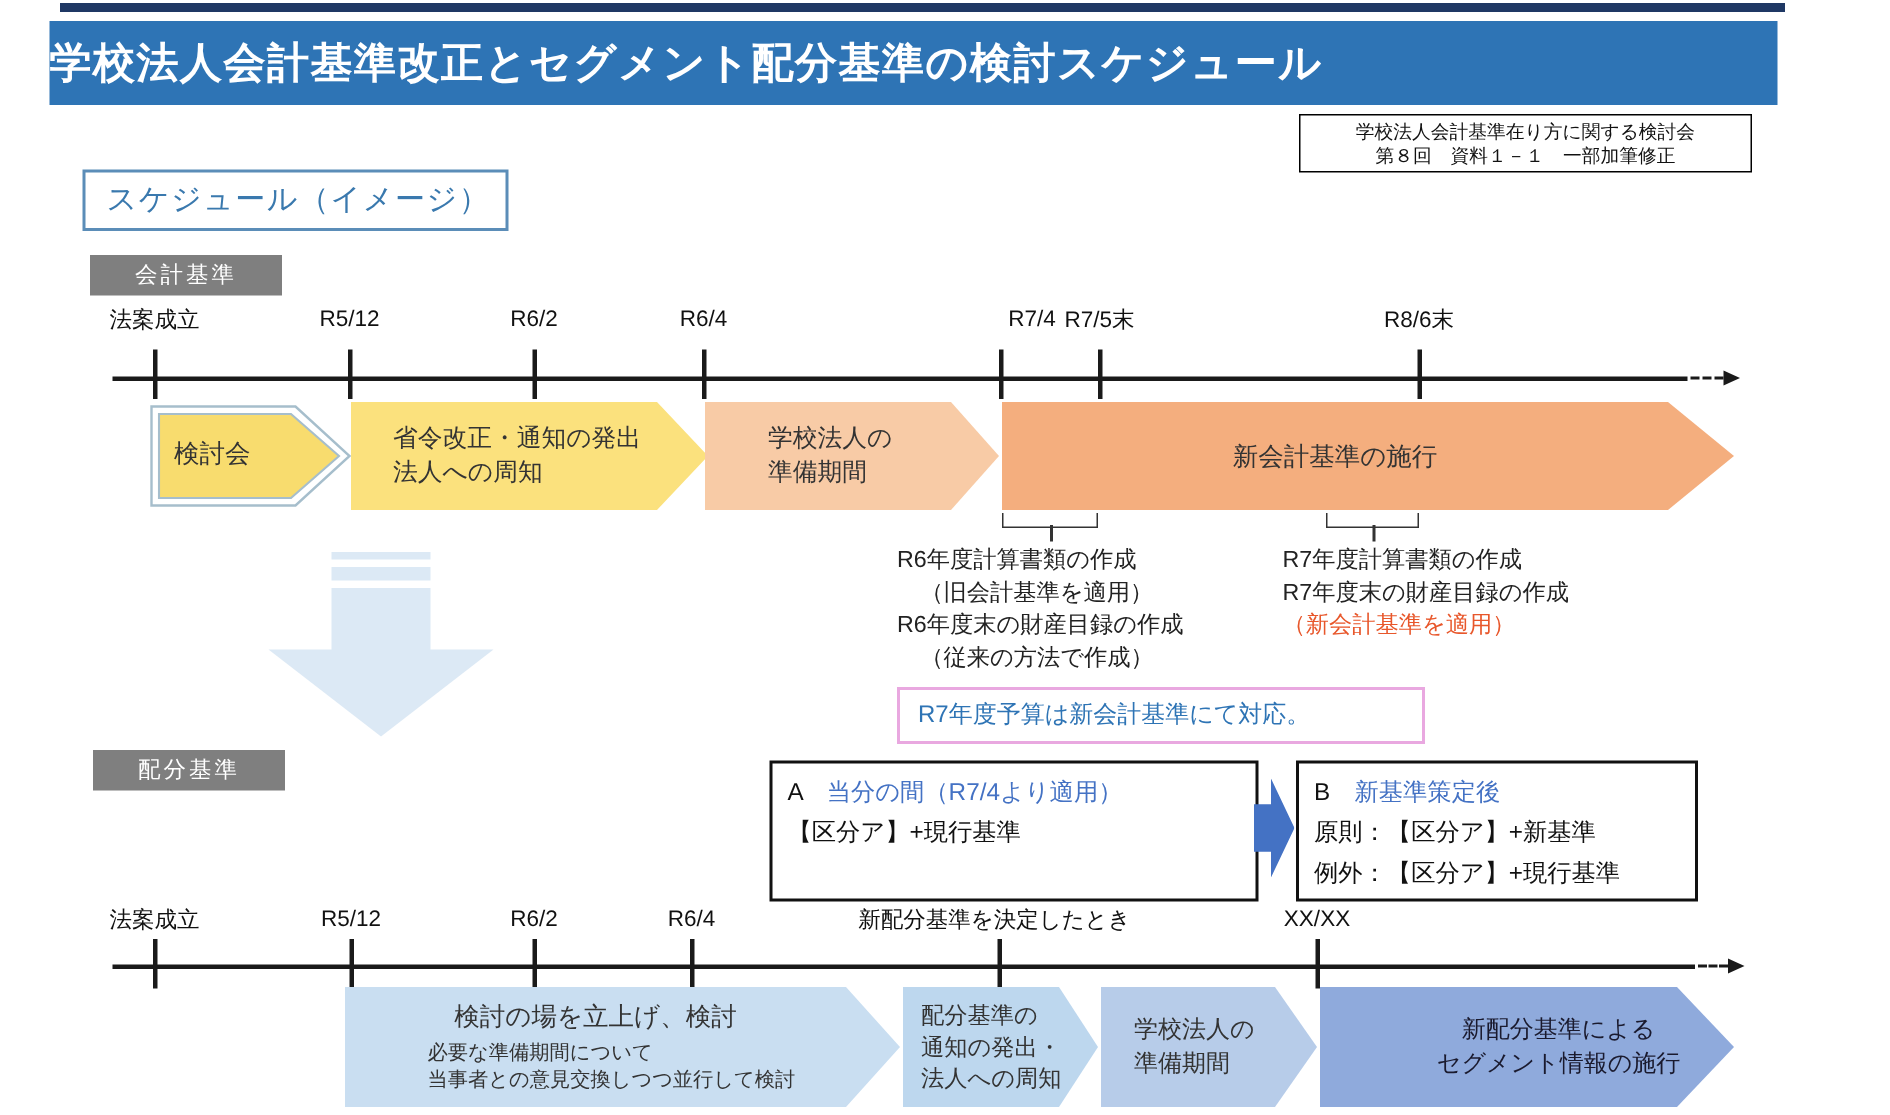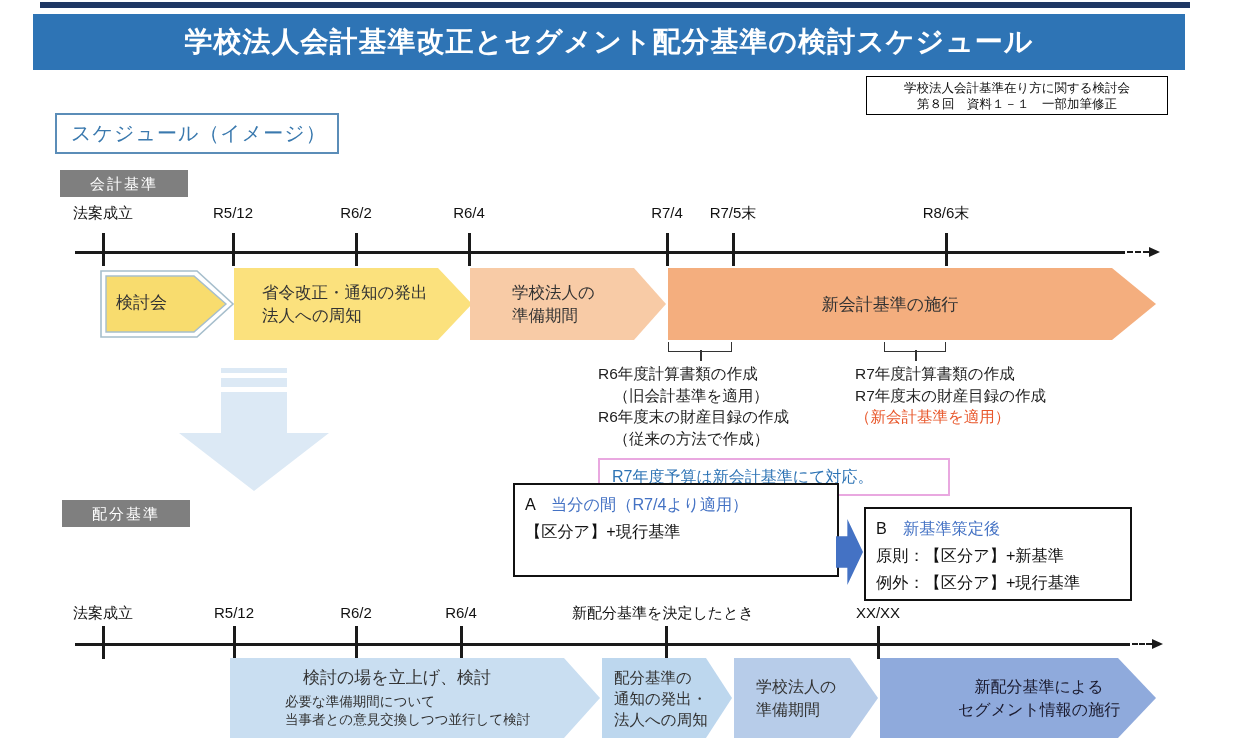--- a/index.html
+++ b/index.html
@@ -5,21 +5,21 @@
   html,body{margin:0;padding:0;background:#fff;}
   .canvas{
     position:relative;width:1260px;height:743px;background:#fff;overflow:hidden;
     font-family:"Liberation Sans","DejaVu Sans",sans-serif;color:#1a1a1a;
   }
   .abs{position:absolute;}
   .pre{white-space:pre-line;}
   
   .top-strip{left:40px;top:2px;width:1150px;height:6px;background:#1f3864;}
   .header-bar{left:33px;top:14px;width:1152px;height:56px;background:#2e74b5;}
-  .header-title{width:100%;text-align:center;line-height:56px;font-size:28px;font-weight:bold;color:#fff;letter-spacing:1px;}
+  .header-title{width:100%;text-align:left;line-height:56px;font-size:28px;font-weight:bold;color:#fff;letter-spacing:1px;}
   .source-box{left:866px;top:76px;width:300px;height:37px;border:1.5px solid #000;background:#fff;
     display:flex;flex-direction:column;justify-content:center;text-align:center;font-size:12.5px;line-height:16px;color:#111;}
   .schedule-box{left:55px;top:113px;width:266px;height:37px;border:2.5px solid #5b8db8;background:#fff;
     font-size:20px;line-height:36px;padding-left:14px;color:#3a79ae;letter-spacing:1px;}
   .section-label{width:128px;height:27px;background:#7f7f7f;color:#fff;font-size:15px;line-height:27px;text-align:center;letter-spacing:2px;}
   
   .axis{height:2.5px;background:#1a1a1a;}
   .axis-dash{height:0;border-top:2.5px dashed #1a1a1a;}
   .axis-head{width:0;height:0;border-left:11px solid #1a1a1a;border-top:5.5px solid transparent;border-bottom:5.5px solid transparent;}
   .tick-mark{width:2.5px;background:#1a1a1a;}
@@ -58,21 +58,21 @@
   <div class="abs section-label" style="left:60px;top:170px;">会計基準</div>
 
   <div class="abs axis" style="left:75px;top:251px;width:1050px;"></div>
   <div class="abs axis-dash" style="left:1127px;top:251px;width:22px;"></div>
   <div class="abs axis-head" style="left:1149px;top:247px;"></div>
 
   <div class="abs tick-label" style="left:103px;top:204px;">法案成立</div>
   <div class="abs tick-label" style="left:233px;top:204px;">R5/12</div>
   <div class="abs tick-label" style="left:356px;top:204px;">R6/2</div>
   <div class="abs tick-label" style="left:469px;top:204px;">R6/4</div>
-  <div class="abs tick-label" style="left:667px;top:204px;">R7/4</div>
+  <div class="abs tick-label" style="left:688px;top:204px;">R7/4</div>
   <div class="abs tick-label" style="left:733px;top:204px;">R7/5末</div>
   <div class="abs tick-label" style="left:946px;top:204px;">R8/6末</div>
 
   <div class="abs tick-mark" style="left:102px;top:233px;height:33px;"></div>
   <div class="abs tick-mark" style="left:232px;top:233px;height:33px;"></div>
   <div class="abs tick-mark" style="left:355px;top:233px;height:33px;"></div>
   <div class="abs tick-mark" style="left:468px;top:233px;height:33px;"></div>
   <div class="abs tick-mark" style="left:666px;top:233px;height:33px;"></div>
   <div class="abs tick-mark" style="left:732px;top:233px;height:33px;"></div>
   <div class="abs tick-mark" style="left:945px;top:233px;height:33px;"></div>
@@ -116,21 +116,21 @@
 
   <div class="abs pink-box" style="left:598px;top:458px;width:336px;height:34px;line-height:33px;padding-left:12px;">R7年度予算は新会計基準にて対応。</div>
 
   <div class="abs dab" style="left:221px;top:368px;width:66px;height:5px;"></div>
   <div class="abs dab" style="left:221px;top:378px;width:66px;height:9px;"></div>
   <div class="abs dab" style="left:221px;top:392px;width:66px;height:42px;"></div>
   <div class="abs da-tri" style="left:179px;top:433px;"></div>
 
   <div class="abs section-label" style="left:62px;top:500px;">配分基準</div>
 
-  <div class="abs ab-box" style="left:513px;top:483px;width:302px;height:84px;">
+  <div class="abs ab-box" style="left:513px;top:507px;width:302px;height:84px;">
     <div>
       <span>A</span><span>　</span><span class="ab-blue">当分の間（R7/4より適用）</span>
     </div>
     <div>【区分ア】+現行基準</div>
   </div>
 
   <div class="abs flow-arrow" style="left:836px;top:519px;width:27px;height:66px;"></div>
 
   <div class="abs ab-box" style="left:864px;top:507px;width:244px;height:84px;">
     <div>

